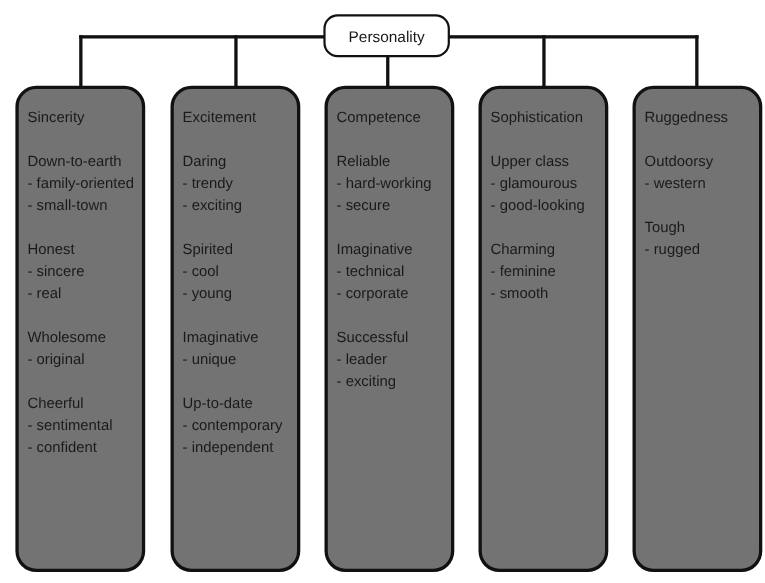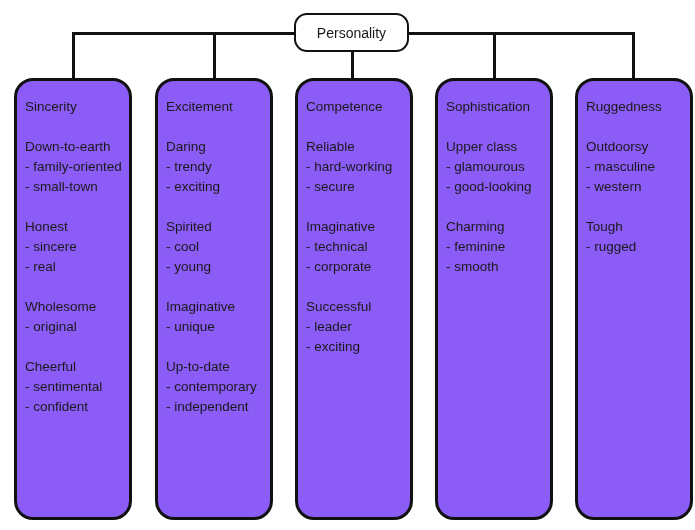--- a/index.html
+++ b/index.html
@@ -24,21 +24,21 @@
     display: flex; align-items: center; justify-content: center;
     font-size: 14px;
     z-index: 2;
     text-align: center;
   }
   .col {
     position: absolute;
     top: 78px;
     width: 118px; height: 442px;
     box-sizing: border-box;
-    background: #8b5cf6;
+    background: #737373;
     border: 3px solid #111111;
     border-radius: 19px;
     padding: 16px 4px 0 8px;
     font-size: 13.5px;
     line-height: 20px;
     z-index: 1;
     white-space: nowrap;
   }
   .col .title { margin-bottom: 20px; }
   .group { margin-bottom: 20px; }
@@ -135,21 +135,20 @@
       <div>Charming</div>
       <div>- feminine</div>
       <div>- smooth</div>
     </div>
   </div>
 
   <div class="col" style="left:575px;">
     <div class="title">Ruggedness</div>
     <div class="group">
       <div>Outdoorsy</div>
-      <div>- masculine</div>
       <div>- western</div>
     </div>
     <div class="group">
       <div>Tough</div>
       <div>- rugged</div>
     </div>
   </div>
 
 </div>
 

